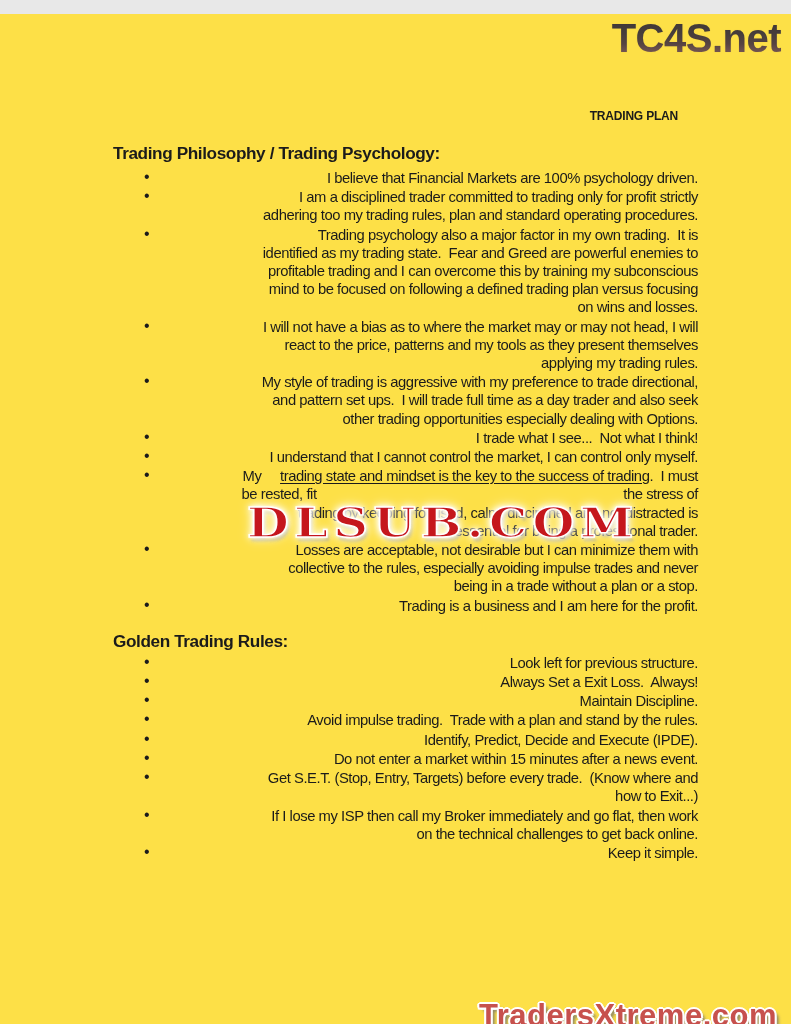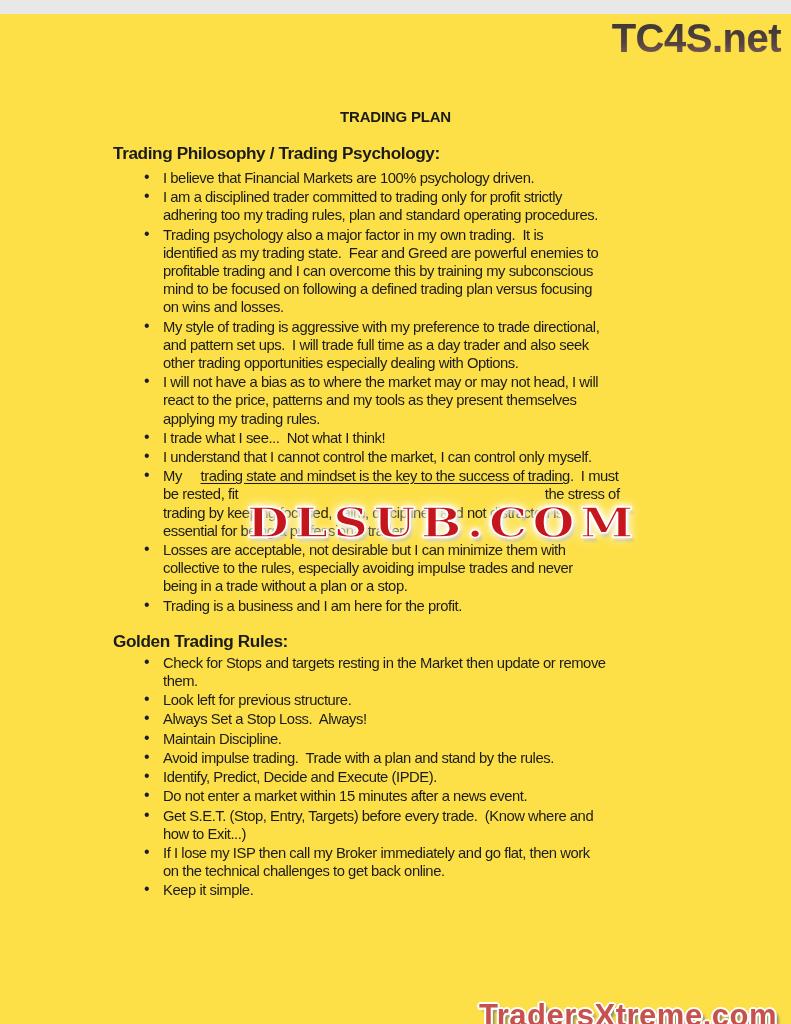--- a/index.html
+++ b/index.html
@@ -19,30 +19,30 @@
     font-size:40px; font-weight:bold; letter-spacing:-0.5px;
     background:linear-gradient(180deg,#2c2828 0%,#363130 38%,#4c3a38 62%,#8a5f59 92%,#9c736c 100%);
     -webkit-background-clip:text; background-clip:text;
     color:transparent;
     text-shadow:0 0 1px rgba(120,100,95,0.25);
   }
 
   
   .doc { position:absolute; left:113px; top:94px; width:585px; }
   .doc-title {
-    width:565px; text-align:center;
-    font-weight:bold; font-size:15px; line-height:17px; letter-spacing:-0.2px;
+    width:565px; text-align:right;
+    font-weight:bold; font-size:12px; line-height:17px; letter-spacing:-0.2px;
   }
   .section-heading {
     font-weight:bold; font-size:17.2px; line-height:18px; letter-spacing:-0.4px;
     margin-top:19px;
   }
   ul.bullets {
     list-style:none; margin:7px 0 0 0; padding:0;
-    font-size:14.8px; line-height:18.2px; letter-spacing:-0.45px;
+    font-size:14.8px; line-height:18.2px; letter-spacing:-0.45px;text-align:right;
   }
   ul.bullets li {
     position:relative; padding-left:50px; margin:0 0 1px 0;
     white-space:pre-wrap;
   }
   ul.bullets li::before {
     content:"\2022";
     position:absolute; left:31px; top:-1px; font-size:16px;
   }
   ul.bullets + .section-heading { margin-top:17px; }
@@ -91,45 +91,43 @@
 
     <ul class="bullets philosophy">
         <li>I believe that Financial Markets are 100% psychology driven.</li>
         <li>I am a disciplined trader committed to trading only for profit strictly
 adhering too my trading rules, plan and standard operating procedures.</li>
         <li>Trading psychology also a major factor in my own trading.  It is
 identified as my trading state.  Fear and Greed are powerful enemies to
 profitable trading and I can overcome this by training my subconscious
 mind to be focused on following a defined trading plan versus focusing
 on wins and losses.</li>
+        <li>I will not have a bias as to where the market may or may not head, I will
+react to the price, patterns and my tools as they present themselves
+applying my trading rules.</li>
         <li>My style of trading is aggressive with my preference to trade directional,
 and pattern set ups.  I will trade full time as a day trader and also seek
 other trading opportunities especially dealing with Options.</li>
-        <li>I will not have a bias as to where the market may or may not head, I will
-react to the price, patterns and my tools as they present themselves
-applying my trading rules.</li>
         <li>I trade what I see...  Not what I think!</li>
         <li>I understand that I cannot control the market, I can control only myself.</li>
         <li><span>My </span><span class="u">trading state and mindset is the key to the success of trading</span><span>.  I must
 be rested, fit </span><span class="ob-spacer"></span><span>the stress of
 trading by keeping focused, calm, disciplined and not distracted is
 essential for being a professional trader.</span></li>
         <li>Losses are acceptable, not desirable but I can minimize them with
 collective to the rules, especially avoiding impulse trades and never
 being in a trade without a plan or a stop.</li>
         <li>Trading is a business and I am here for the profit.</li>
       </ul>
 
     <div class="section-heading">Golden Trading Rules:</div>
 
     <ul class="bullets golden">
-        <li>Check for Stops and targets resting in the Market then update or remove
-them.</li>
         <li>Look left for previous structure.</li>
-        <li>Always Set a Stop Loss.  Always!</li>
+        <li>Always Set a Exit Loss.  Always!</li>
         <li>Maintain Discipline.</li>
         <li>Avoid impulse trading.  Trade with a plan and stand by the rules.</li>
         <li>Identify, Predict, Decide and Execute (IPDE).</li>
         <li>Do not enter a market within 15 minutes after a news event.</li>
         <li>Get S.E.T. (Stop, Entry, Targets) before every trade.  (Know where and
 how to Exit...)</li>
         <li>If I lose my ISP then call my Broker immediately and go flat, then work
 on the technical challenges to get back online.</li>
         <li>Keep it simple.</li>
       </ul>

